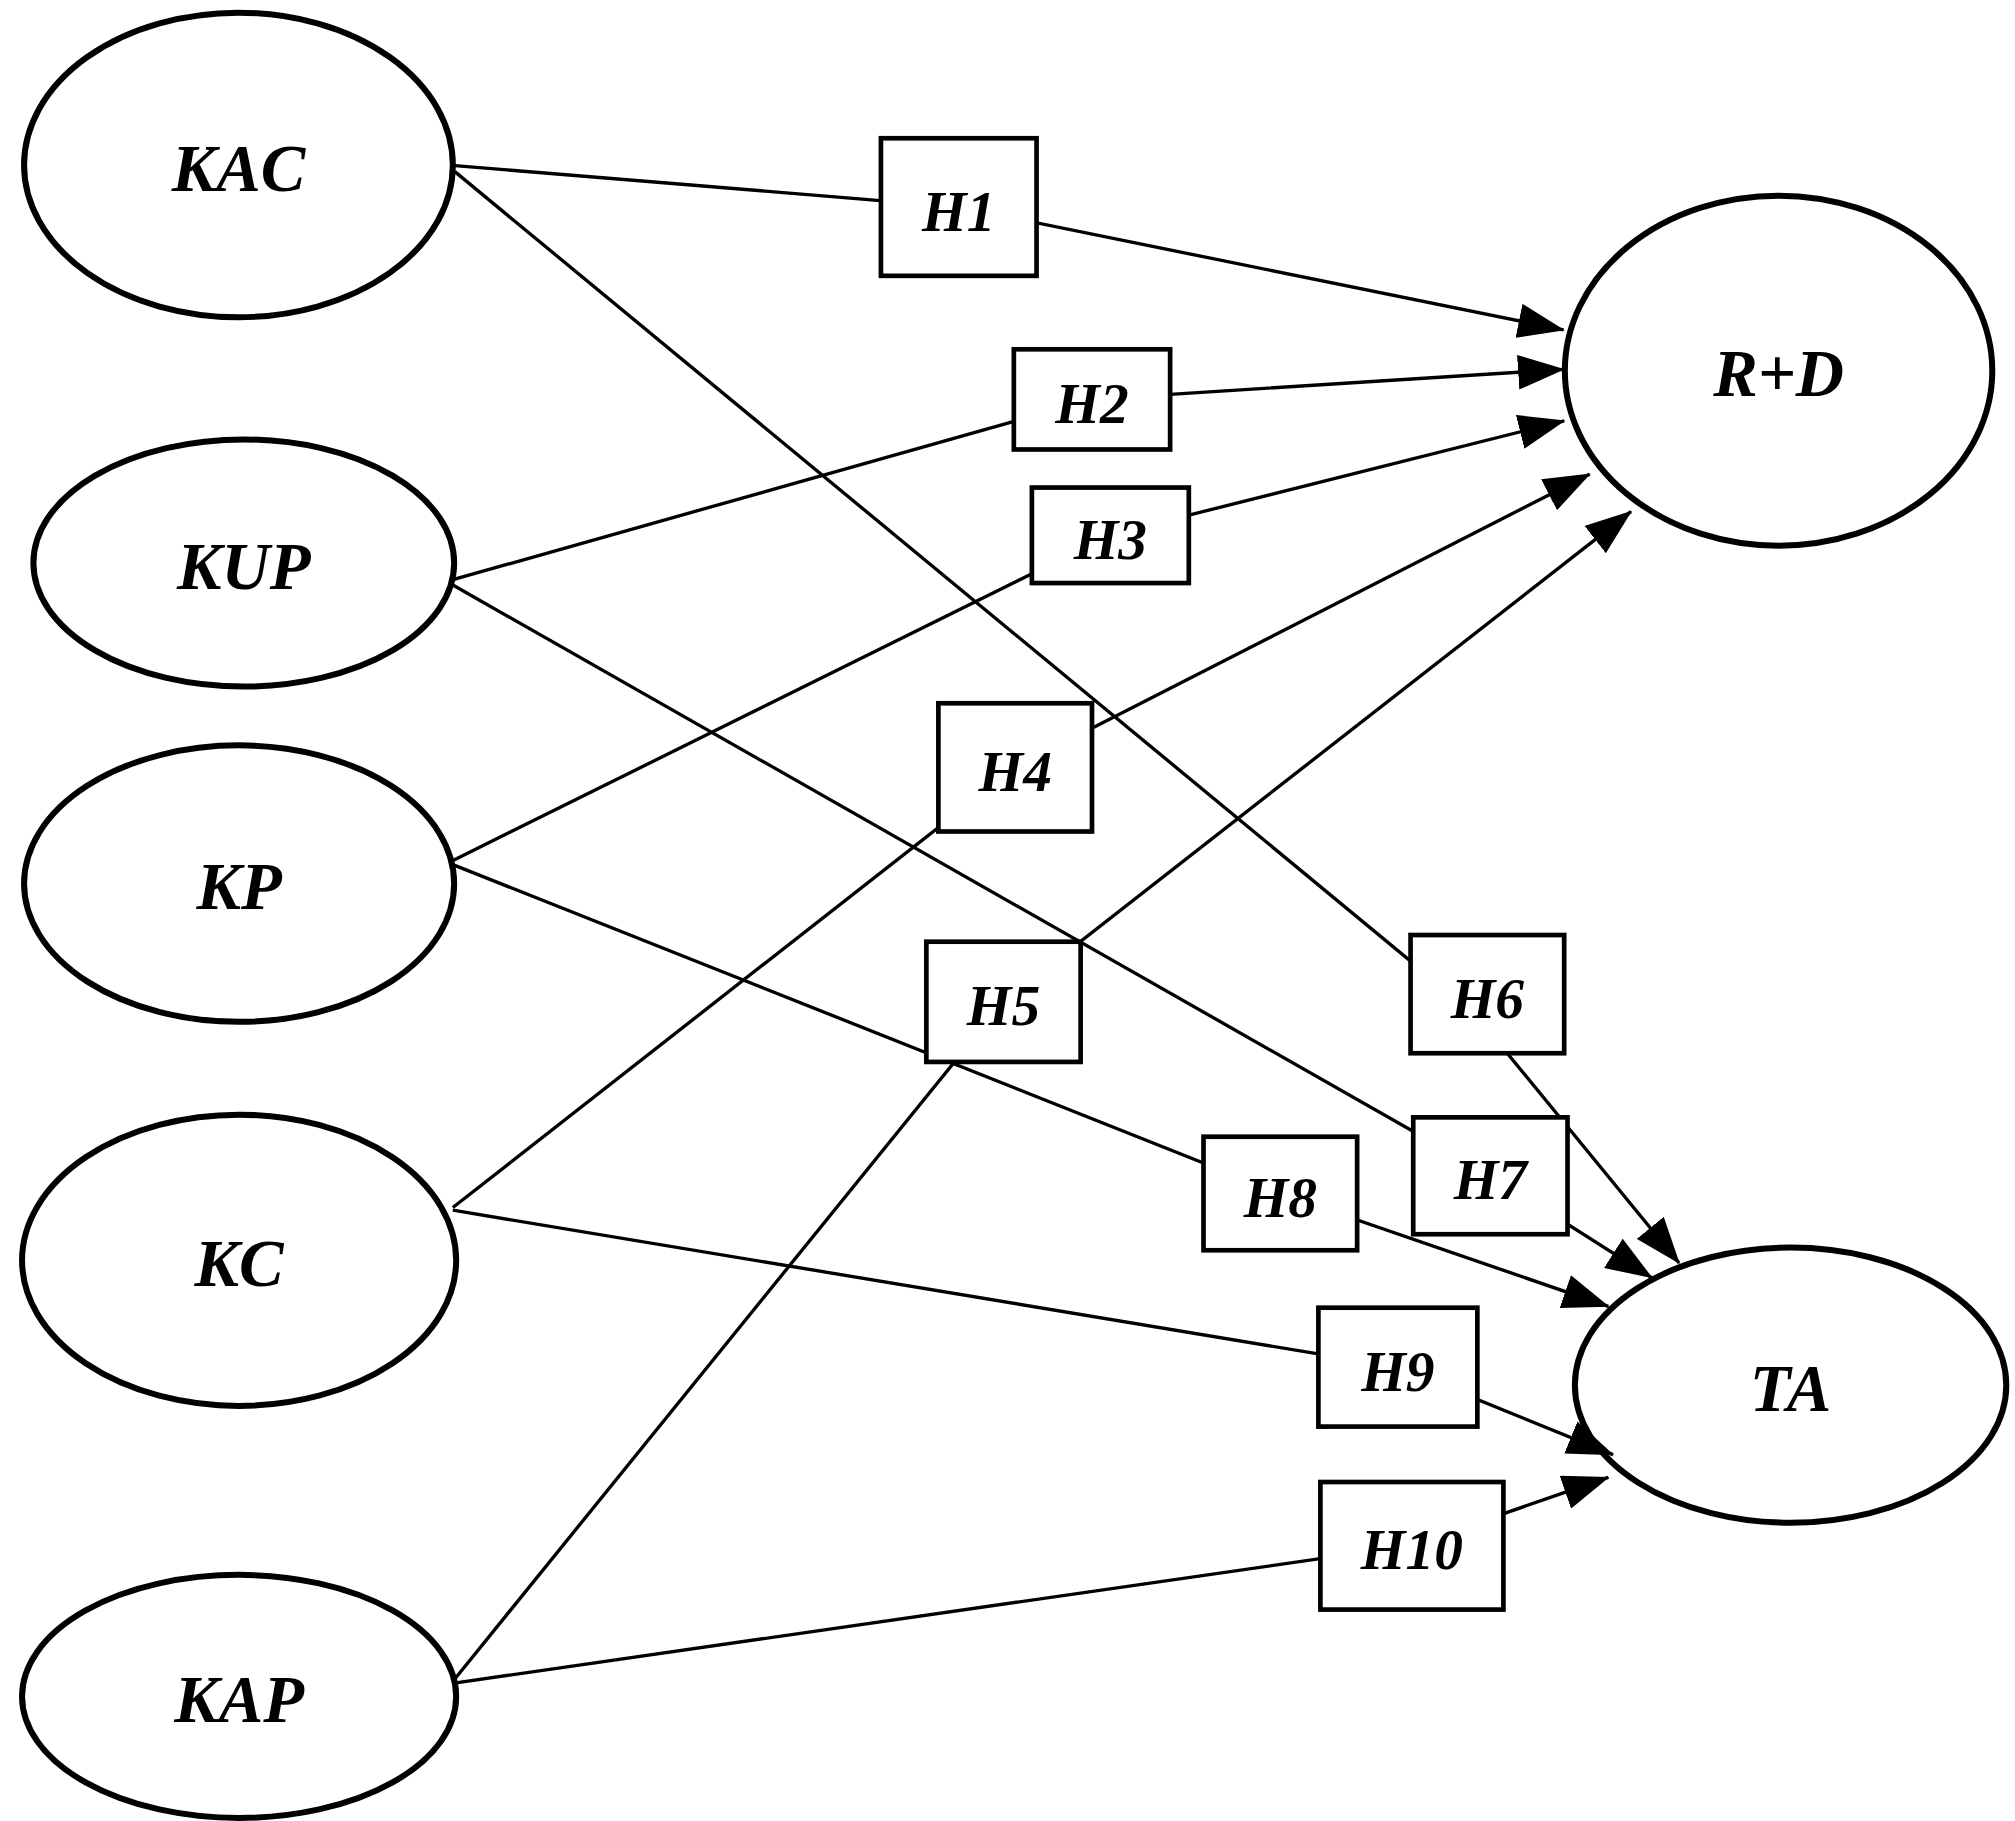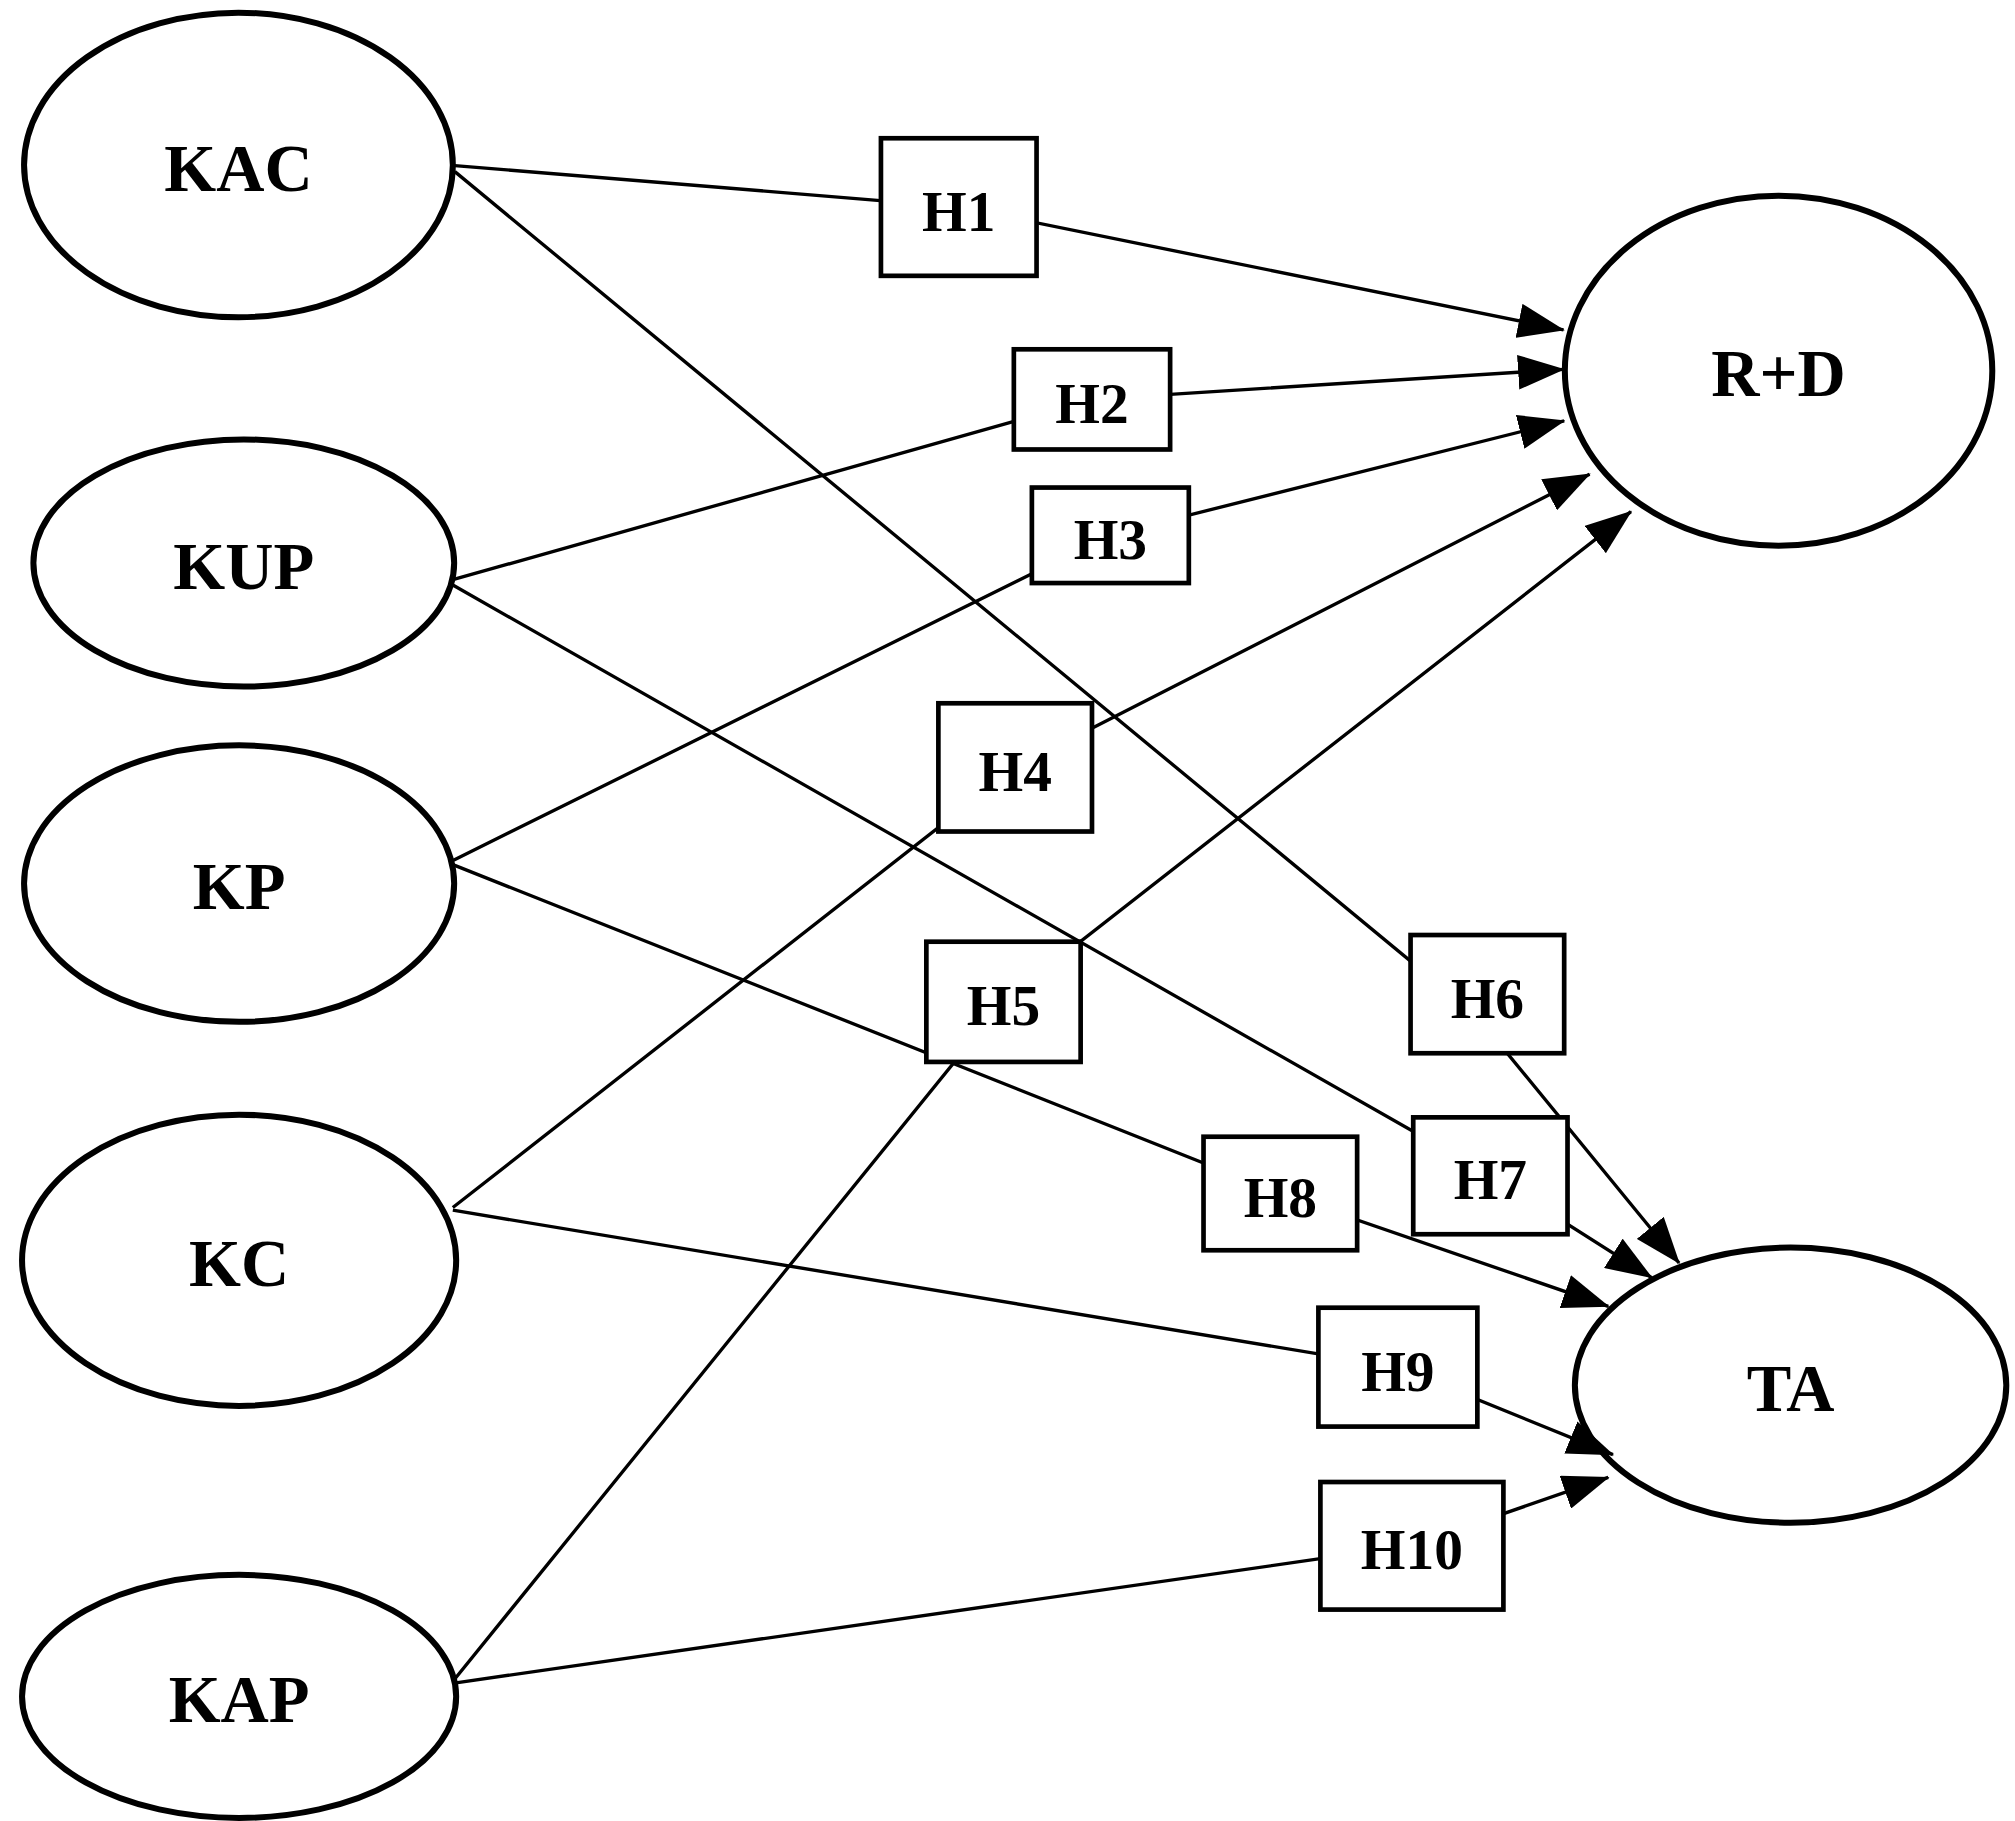--- a/index.html
+++ b/index.html
@@ -6,20 +6,21 @@
     margin: 0;
     padding: 0;
     background: #ffffff;
     font-family: "Liberation Serif", "DejaVu Serif", serif;
   }
   .diagram-wrap {
     width: 100%;
     max-width: 2015px;
     margin: 0 auto;
     background: #ffffff;
+    font-style: italic;
   }
   svg { display: block; width: 100%; height: auto; }
   .node-ellipse { fill: #ffffff; }
   .hypo-box { fill: #ffffff; }
   .edge-line { fill: none; }
   .node-label, .hypo-label {
     font-family: "Liberation Serif", "DejaVu Serif", serif;
     font-weight: bold;
     fill: #000000;
     text-anchor: middle;

